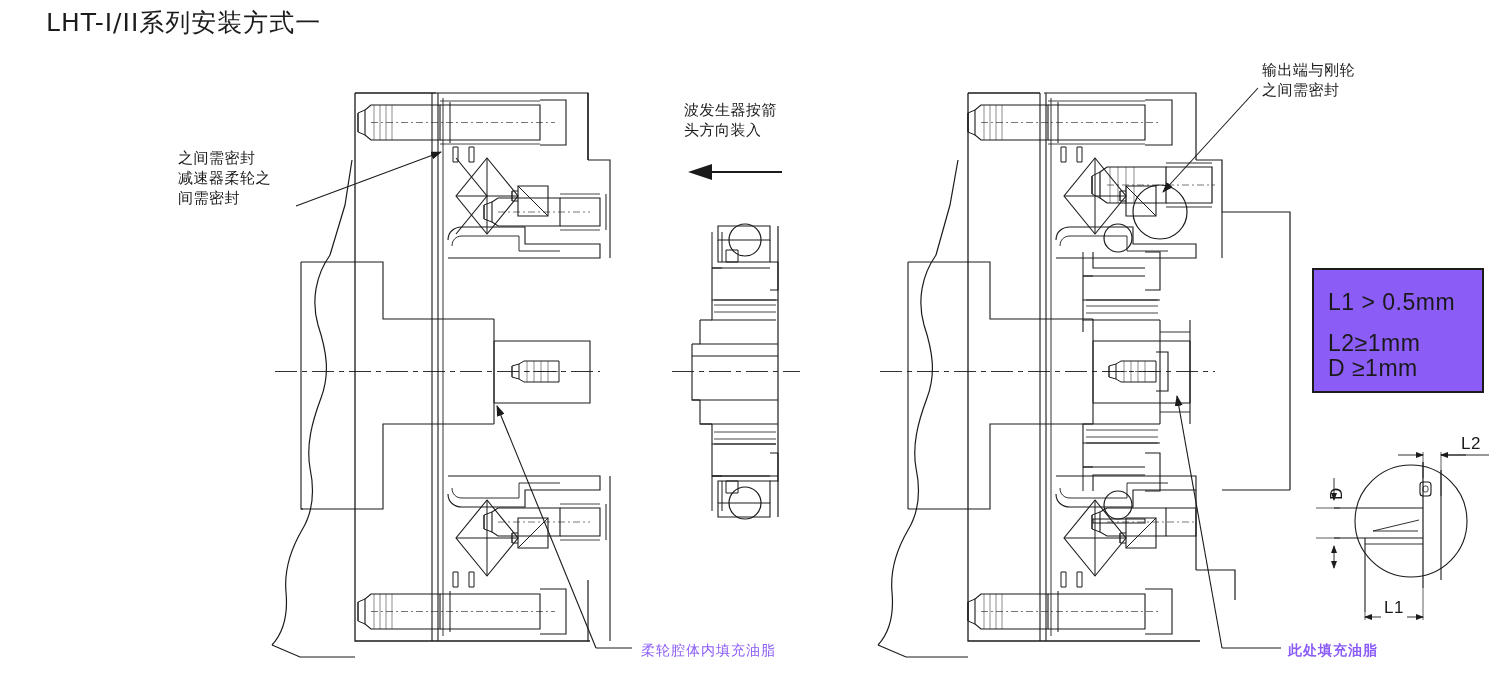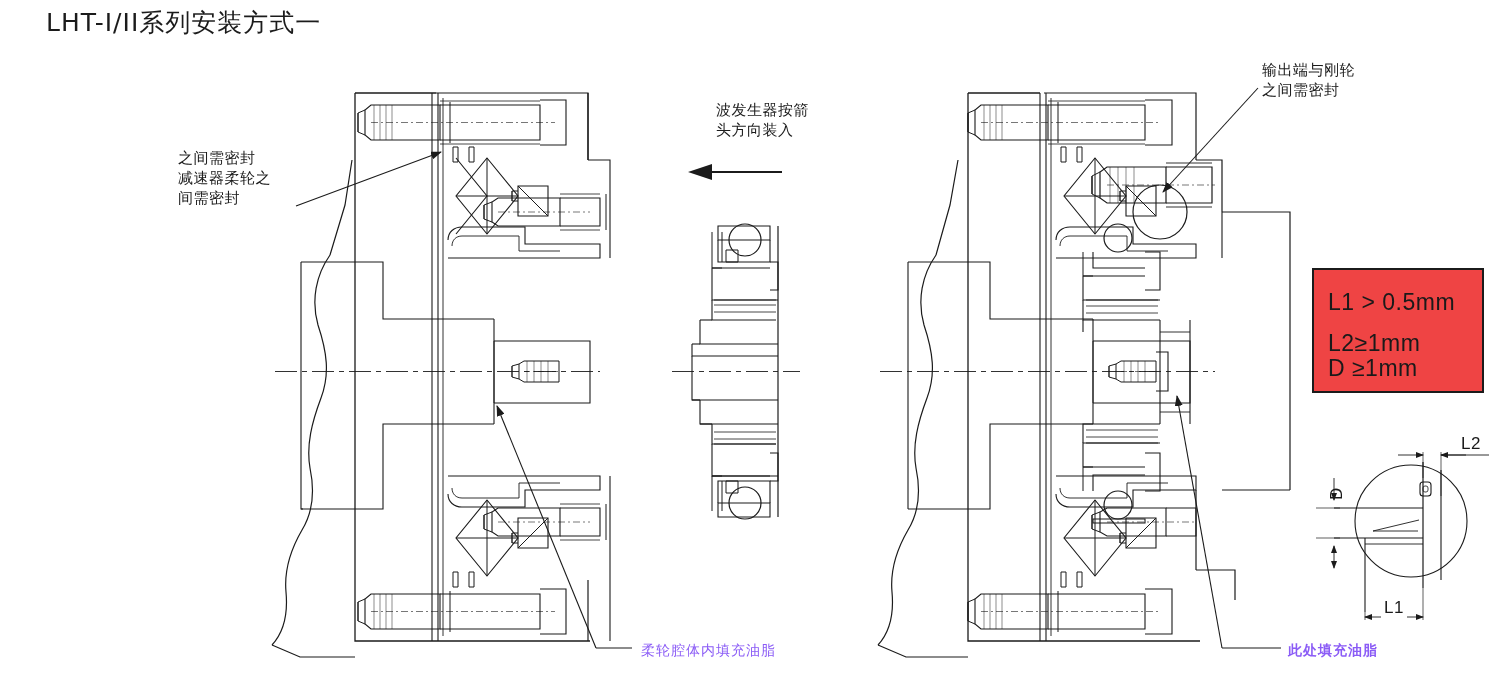--- a/index.html
+++ b/index.html
@@ -18,27 +18,27 @@
   }
   .cn-note{
     font-size:15px;letter-spacing:0.5px;color:#1b1b1b;
     font-family:"Liberation Sans","DejaVu Sans",sans-serif;
   }
   .cn-serif{
     font-size:14px;letter-spacing:1px;color:#8b5cf6;
     font-family:"Liberation Serif","DejaVu Serif",serif;
   }
   #note-left{left:178px;top:148px;}
-  #note-center{left:684px;top:100px;margin-left:32px;}
+  #note-center{left:684px;top:100px;}
   #note-topright{left:1262px;top:60px;}
   #note-bottom-left{left:641px;top:642px;}
   #note-bottom-right{left:1288px;top:642px;font-weight:bold;}
   #specbox{
     position:absolute;left:1312px;top:268px;width:172px;height:125px;
-    border:2px solid #1b1b1b;background:#ef4444;box-sizing:border-box;
+    border:2px solid #1b1b1b;background:#8b5cf6;box-sizing:border-box;
   }
   #specbox .row{
     position:absolute;left:14px;font-size:23px;letter-spacing:0.5px;
     font-family:"Liberation Sans","DejaVu Sans",sans-serif;white-space:pre;
   }
   #specbox .r0{top:19px;}
   #specbox .r1{top:60px;}
   #specbox .r2{top:85px;}
   .dimlabel{
     position:absolute;font-size:17px;letter-spacing:0.5px;

